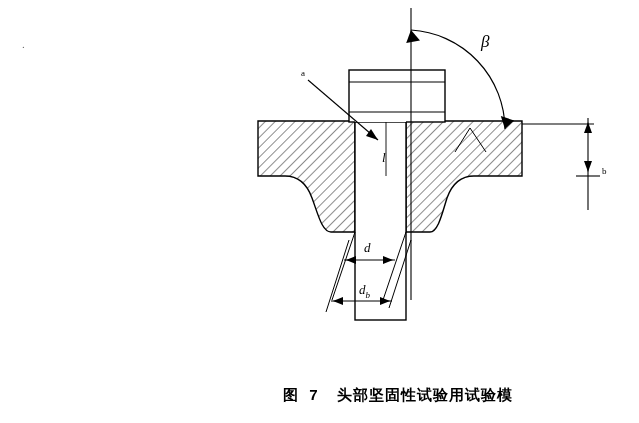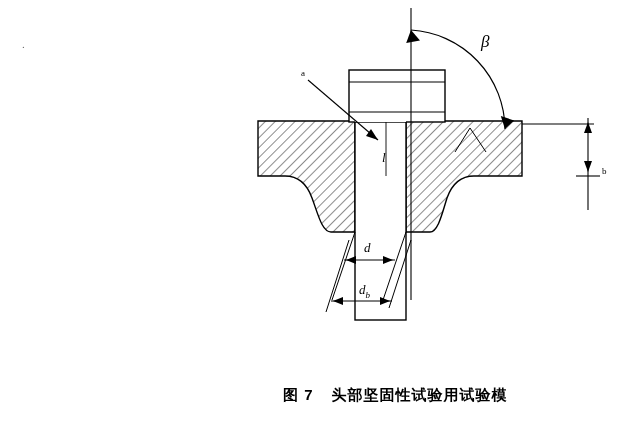--- a/index.html
+++ b/index.html
@@ -44,21 +44,21 @@
     vertical-align: super;
     margin-right: 4px;
   }
   .note-ital {
     font-style: italic;
   }
   .caption {
     position: absolute;
     left: 283px;
     top: 386px;
-    font-family: Liberation Sans, sans-serif;
+    font-family: Liberation Mono, monospace;
     font-weight: bold;
     font-size: 15px;
     letter-spacing: 1px;
     white-space: nowrap;
   }
   .caption .cap-gap {
     display: inline-block;
     width: 18px;
   }
   .lbl {

